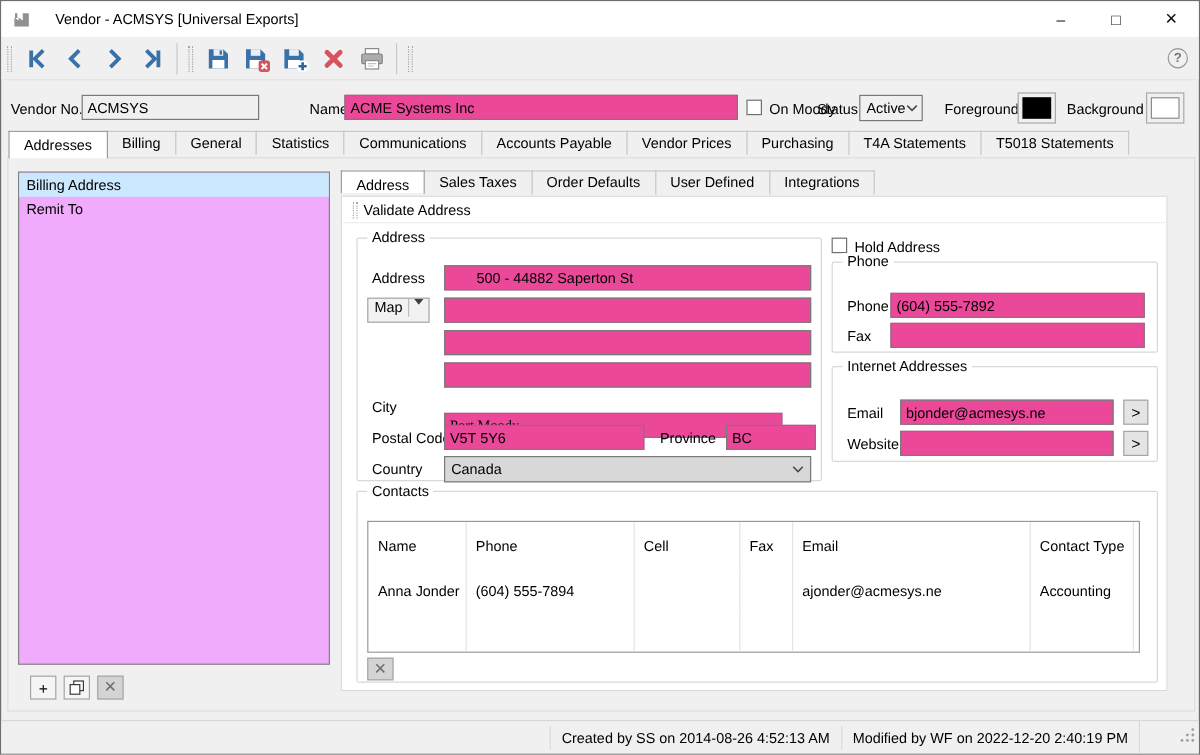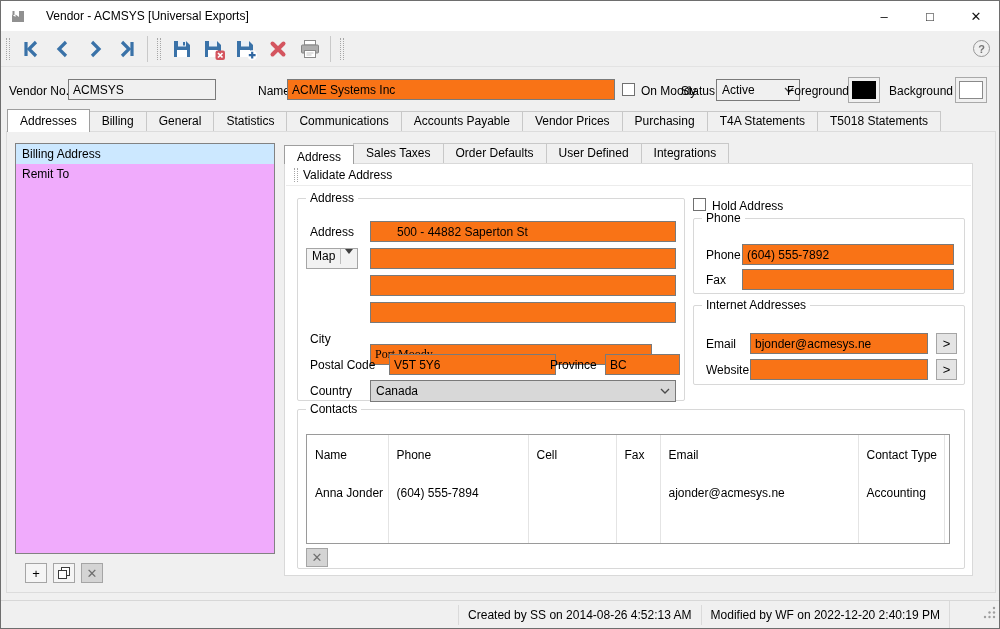--- a/index.html
+++ b/index.html
@@ -15,31 +15,31 @@
   
   .toolbar{position:absolute;left:0;top:30px;width:100%;height:36px;background:#f0f0f0;
            border-bottom:1px solid #e3e3e3;display:flex;align-items:center}
   .grip{width:4px;height:22px;border-left:1px dotted #a6a6a6;border-right:1px dotted #a6a6a6;margin:0 5px}
   .tbtn{width:32px;height:28px;display:flex;align-items:center;justify-content:center}
   .tsep{width:1px;height:26px;background:#c9c9c9;margin:0 4px}
   .help{position:absolute;right:9px;top:39px;width:17px;height:17px;border:1px solid #969696;border-radius:50%;
         color:#767676;display:flex;align-items:center;justify-content:center;font-size:11px;font-weight:bold}
   
   .lbl{position:absolute;white-space:nowrap}
-  .inp{position:absolute;border:1px solid #7a7a7a;background:#f97316;height:21px;
+  .inp{position:absolute;border:1px solid #7a7a7a;background:#ec4899;height:21px;
        font:12px "Liberation Sans","DejaVu Sans",sans-serif;padding:1px 4px;color:#000}
   .inp.ro{background:#f0f0f0}
   .combo{position:absolute;border:1px solid #7a7a7a;height:22px;display:flex;align-items:center;padding-left:5px;background:#f0f0f0}
   .combo .chev{margin-left:auto;margin-right:5px;display:flex}
   .chk{position:absolute;width:13px;height:13px;border:1px solid #707070;background:#fff}
   .swatch{position:absolute;width:32px;height:26px;border:1px solid #a9a9a9;background:#f0f0f0;
           display:flex;align-items:center;justify-content:center}
   .swatch i{display:block;width:24px;height:18px}
   
-  .tabs{position:absolute;display:flex;align-items:flex-end}
+  .tabs{position:absolute;display:flex;align-items:flex-start}
   .tab{background:#f0f0f0;border:1px solid #c8c8c8;border-bottom:none;height:20px;line-height:19px;
        padding:0 12px;margin-right:-1px;margin-bottom:1px;white-space:nowrap}
   .tab.active{background:#fff;border-color:#9e9e9e;height:100%;line-height:22px;margin-bottom:0;position:relative;z-index:3}
   .page{position:absolute;border:1px solid #dcdcdc;background:#f0f0f0;z-index:1}
   .ipage{position:absolute;border:1px solid #d9d9d9;background:#fff;z-index:2}
   
   .gb{position:absolute;border:1px solid #d8d8d8;border-radius:2px;z-index:4}
   .gb>.lg{position:absolute;top:-8px;left:8px;background:#fff;padding:0 4px}
   
   .listbox{position:absolute;background:#f0abfc;border:1px solid #828282;z-index:4}
@@ -157,21 +157,21 @@
   </div>
   <div class="help">?</div>
 
   <span class="lbl" style="left:8px;top:83px">Vendor No.</span>
   <input class="inp ro" style="left: 67px; top: 78px; width: 148px;" value="ACMSYS">
   <span class="lbl" style="left:257px;top:83px">Name</span>
   <input class="inp" style="left: 286px; top: 78px; width: 328px;" value="ACME Systems Inc">
   <span class="chk" style="left:621px;top:82px"></span>
   <span class="lbl" style="left:640px;top:83px">On Moody</span>
   <span class="lbl" style="left:680px;top:83px">Status</span>
-  <div class="combo" style="left:715px;top:78px;width:84px">
+  <div class="combo" style="left:715px;top:78px;width:53px">
     <span>Active</span>
     <span class="chev">
         <svg width="10" height="7" viewBox="0 0 10 7">
           <path d="M1 1l4 4 4-4" stroke="#4a4a4a" fill="none" stroke-width="1.3"></path>
         </svg>
       </span>
   </div>
   <span class="lbl" style="left:786px;top:83px">Foreground</span>
   <div class="swatch" style="left:847px;top:76px">
       <i style="background:#000"></i>
@@ -233,21 +233,21 @@
             <path d="M0 0h8L4 5z" fill="#404040"></path>
           </svg>
         </span>
     </div>
     <input class="inp" style="left: 72px; top: 49px; width: 306px;" value="">
     <input class="inp" style="left: 72px; top: 76px; width: 306px;" value="">
     <input class="inp" style="left: 72px; top: 103px; width: 306px;" value="">
     <span class="lbl" style="left:12px;top:133px">City</span>
     <input class="inp" style="left: 72px; top: 145px; width: 282px; font-family: Liberation Serif, serif;" value="Port Moody">
     <span class="lbl" style="left:12px;top:159px">Postal Code</span>
-    <input class="inp" style="left: 72px; top: 155px; width: 167px; margin-left: 19px;" value="V5T 5Y6">
+    <input class="inp" style="left: 72px; top: 155px; width: 167px;" value="V5T 5Y6">
     <span class="lbl" style="left:252px;top:159px">Province</span>
     <input class="inp" style="left: 307px; top: 155px; width: 75px;" value="BC">
     <span class="lbl" style="left:12px;top:185px">Country</span>
     <div class="combo" style="left:72px;top:181px;width:306px;background:#d8d8d8">
       <span>Canada</span>
       <span class="chev">
           <svg width="10" height="7" viewBox="0 0 10 7">
             <path d="M1 1l4 4 4-4" stroke="#4a4a4a" fill="none" stroke-width="1.3"></path>
           </svg>
         </span>

